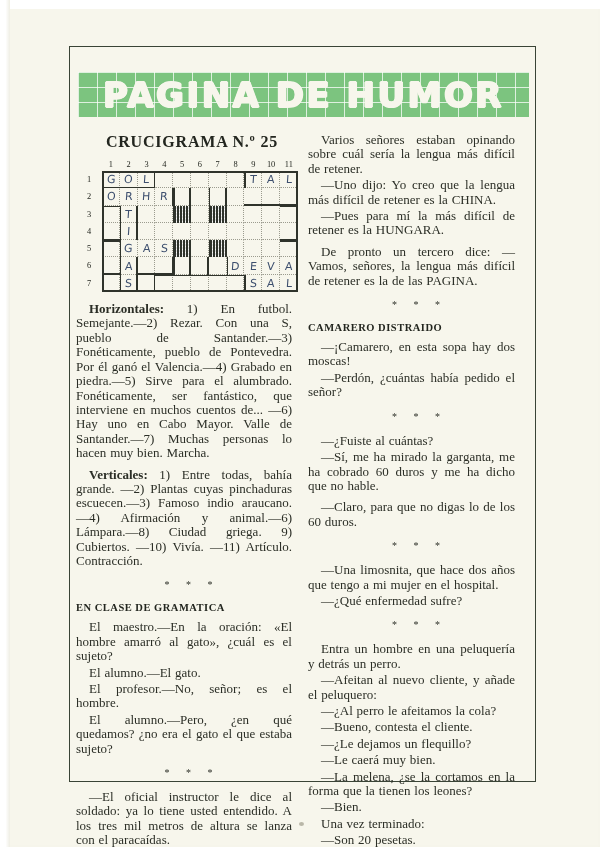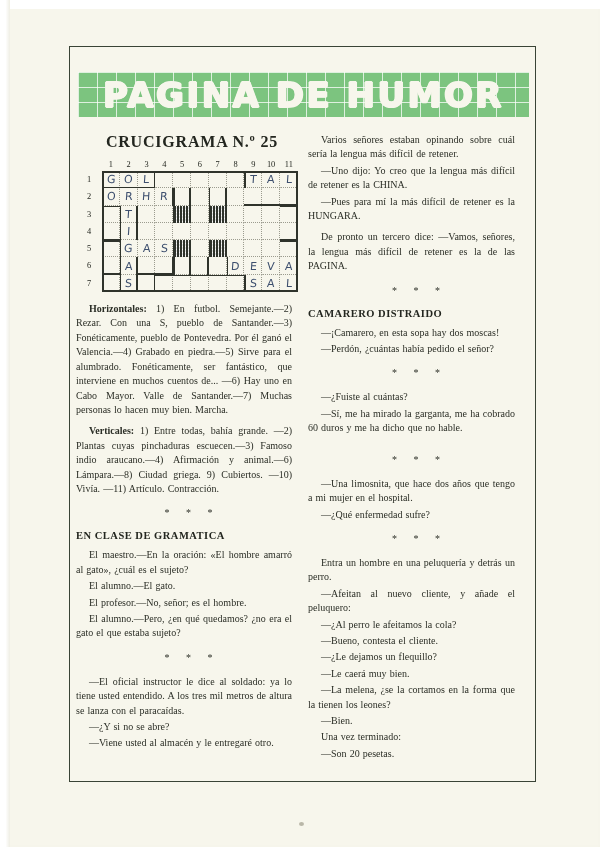--- a/index.html
+++ b/index.html
@@ -117,21 +117,21 @@
   .section-head {
     font-family: "Liberation Serif", serif;
     font-weight: bold;
     font-size: 10.5px;
     letter-spacing: 0.5px;
     color: #23261f;
     margin: 0 0 7px 0;
   }
   p.para {
     font-family: "Liberation Serif", serif;
-    font-size: 10px;
+    font-size: 13px;
     line-height: 14.4px;
     color: #2b2e26;
     margin: 0 16px 0 0;
     text-align: justify;
     text-justify: inter-word;
     word-spacing: 0.6px;
   }
   p.para + p.para { margin-top: 2px; }
   p.indent { text-indent: 13px; }
   .lead-bold { font-weight: bold; }
@@ -507,20 +507,21 @@
         <div class="section-head">CAMARERO DISTRAIDO</div>
 
         <p class="para indent">—¡Camarero, en esta sopa hay dos moscas!</p>
         <p class="para indent">—Perdón, ¿cuántas había pedido el señor?</p>
 
         <div class="stars">* * *</div>
 
         <p class="para indent">—¿Fuiste al cuántas?</p>
         <p class="para indent">—Sí, me ha mirado la garganta, me ha cobrado 60 duros y me ha dicho que no hable.</p>
         <div class="block-gap-sm"></div>
+        <p class="para indent">—Claro, para que no digas lo de los 60 duros.</p>
 
         <div class="stars">* * *</div>
 
         <p class="para indent">—Una limosnita, que hace  dos años que tengo a mi mujer en el hospital.</p>
         <p class="para indent">—¿Qué enfermedad sufre?</p>
 
         <div class="stars">* * *</div>
 
         <p class="para indent">Entra un hombre en una peluquería y detrás un perro.</p>
         <p class="para indent">—Afeitan al nuevo cliente, y añade el peluquero:</p>

